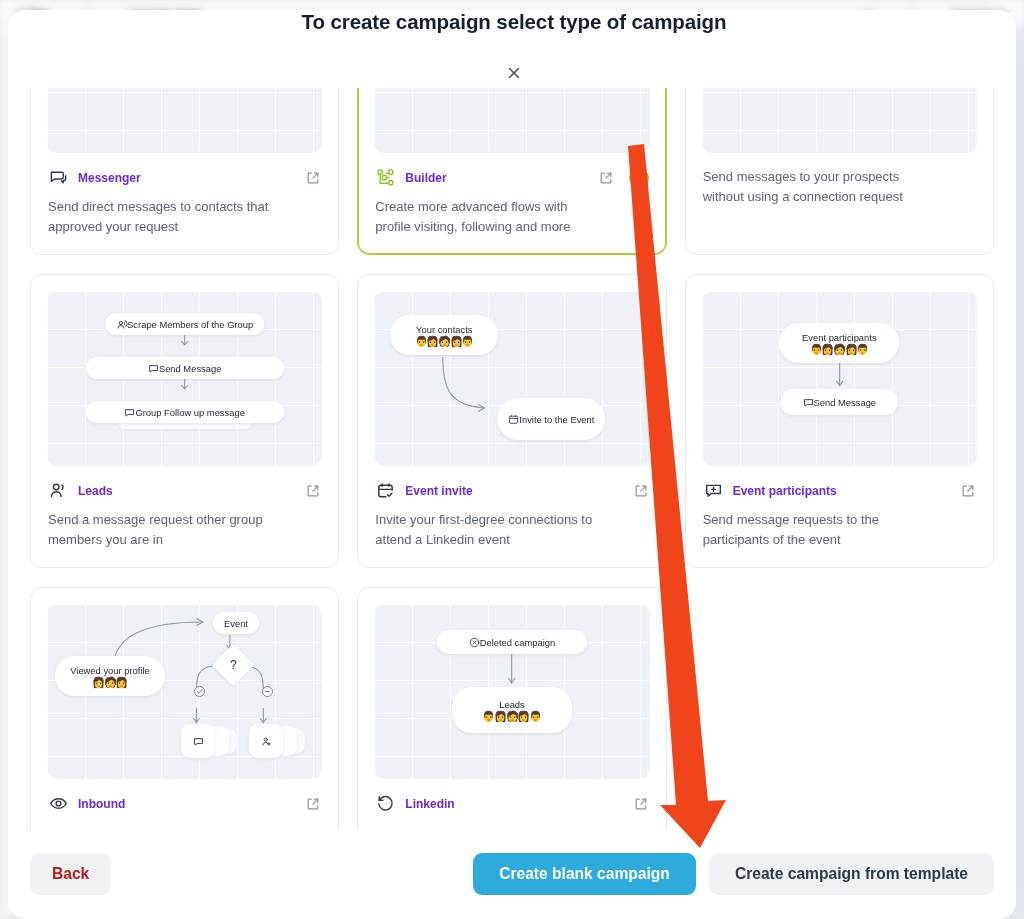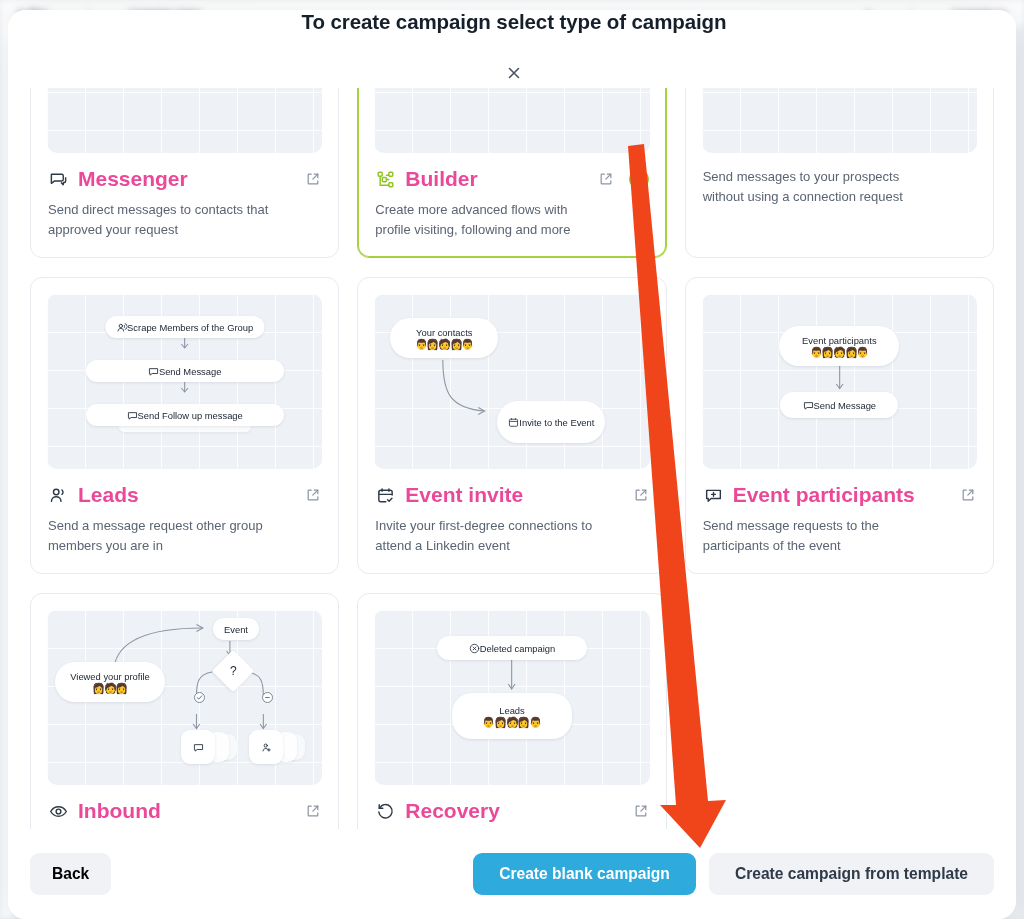--- a/index.html
+++ b/index.html
@@ -147,23 +147,23 @@
     gap: 9px;
     margin-bottom: 9px;
   }
   .card-ico {
     width: 21px; height: 21px;
     flex: 0 0 21px;
     color: #2e3a48;
     display: flex; align-items: center; justify-content: center;
   }
   .card-title {
-    font-size: 21px;
+    font-size: 12px;
     font-weight: 700;
-    color: #ec4899;
+    color: #6d28d9;
     flex: 1 1 auto;
     white-space: nowrap;
   }
   .ext-ico {
     width: 16px; height: 16px;
     color: #8b95a3;
     flex: 0 0 16px;
     display: flex; align-items: center; justify-content: center;
   }
   .check-ico {
@@ -254,21 +254,21 @@
     border: none;
     border-radius: 9px;
     font-family: "Liberation Sans", sans-serif;
     font-size: 15.6px;
     font-weight: 700;
     cursor: pointer;
     height: 42px;
     padding: 0 22px;
     white-space: nowrap;
   }
-  #back-btn { background: #f0f2f5; color: #000000; }
+  #back-btn { background: #f0f2f5; color: #b91c1c; }
   #footer-right { margin-left: auto; display: flex; gap: 13px; }
   #create-blank-btn { background: #2eaadc; color: #ffffff; padding: 0 26px; }
   #create-template-btn { background: #f0f2f5; color: #2e3a48; padding: 0 26px; }
 
   
   #annotation-arrow {
     position: absolute;
     inset: 0;
     pointer-events: none;
     z-index: 20;
@@ -394,21 +394,21 @@
               </svg>
             </span>
             <span>Send Message</span>
           </div>
           <div class="node" style="left:50%;transform:translateX(-50%);top:110px;min-width:198px">
             <span class="nico">
               <svg width="11" height="11" viewBox="0 0 14 14" fill="none" stroke="currentColor" stroke-width="1.2" stroke-linejoin="round">
                 <path d="M1.8 3.4h10.4v6.2H5.2L2.6 11.6V9.6H1.8z"></path>
               </svg>
             </span>
-            <span>Send Follow up message</span>
+            <span>Group Follow up message</span>
           </div>
         </div>
         <div class="card-info">
           <div class="card-title-row">
             <span class="card-ico">
               <svg width="19" height="19" viewBox="0 0 20 20" fill="none" stroke="currentColor" stroke-width="1.5" stroke-linecap="round">
                 <circle cx="7.6" cy="6.4" r="2.9"></circle>
                 <path d="M2.6 16.2c0-2.9 2.2-4.9 5-4.9s5 2 5 4.9"></path>
                 <path d="M13.6 4.2a2.9 2.9 0 0 1 0 4.6"></path>
               </svg>
@@ -616,21 +616,21 @@
         </div>
         <div class="card-info">
           <div class="card-title-row">
             <span class="card-ico">
               <svg width="19" height="19" viewBox="0 0 20 20" fill="none" stroke="currentColor" stroke-width="1.5" stroke-linecap="round" stroke-linejoin="round">
                 <path d="M3.4 6.6V2.8"></path>
                 <path d="M3.4 6.6h3.8"></path>
                 <path d="M3.9 6.2A7 7 0 1 1 3 10.6"></path>
               </svg>
             </span>
-            <span class="card-title">Recovery</span>
+            <span class="card-title">Linkedin</span>
             <span class="ext-ico">
               <svg width="14" height="14" viewBox="0 0 16 16" fill="none" stroke="currentColor" stroke-width="1.4" stroke-linecap="round" stroke-linejoin="round">
                 <path d="M6 2.5H3.2A.7.7 0 0 0 2.5 3.2v9.6a.7.7 0 0 0 .7.7h9.6a.7.7 0 0 0 .7-.7V10"></path>
                 <path d="M9.5 2.5h4v4"></path>
                   <path d="M13.5 2.5 7.8 8.2"></path>
               </svg>
             </span>
           </div>
 
         </div>

